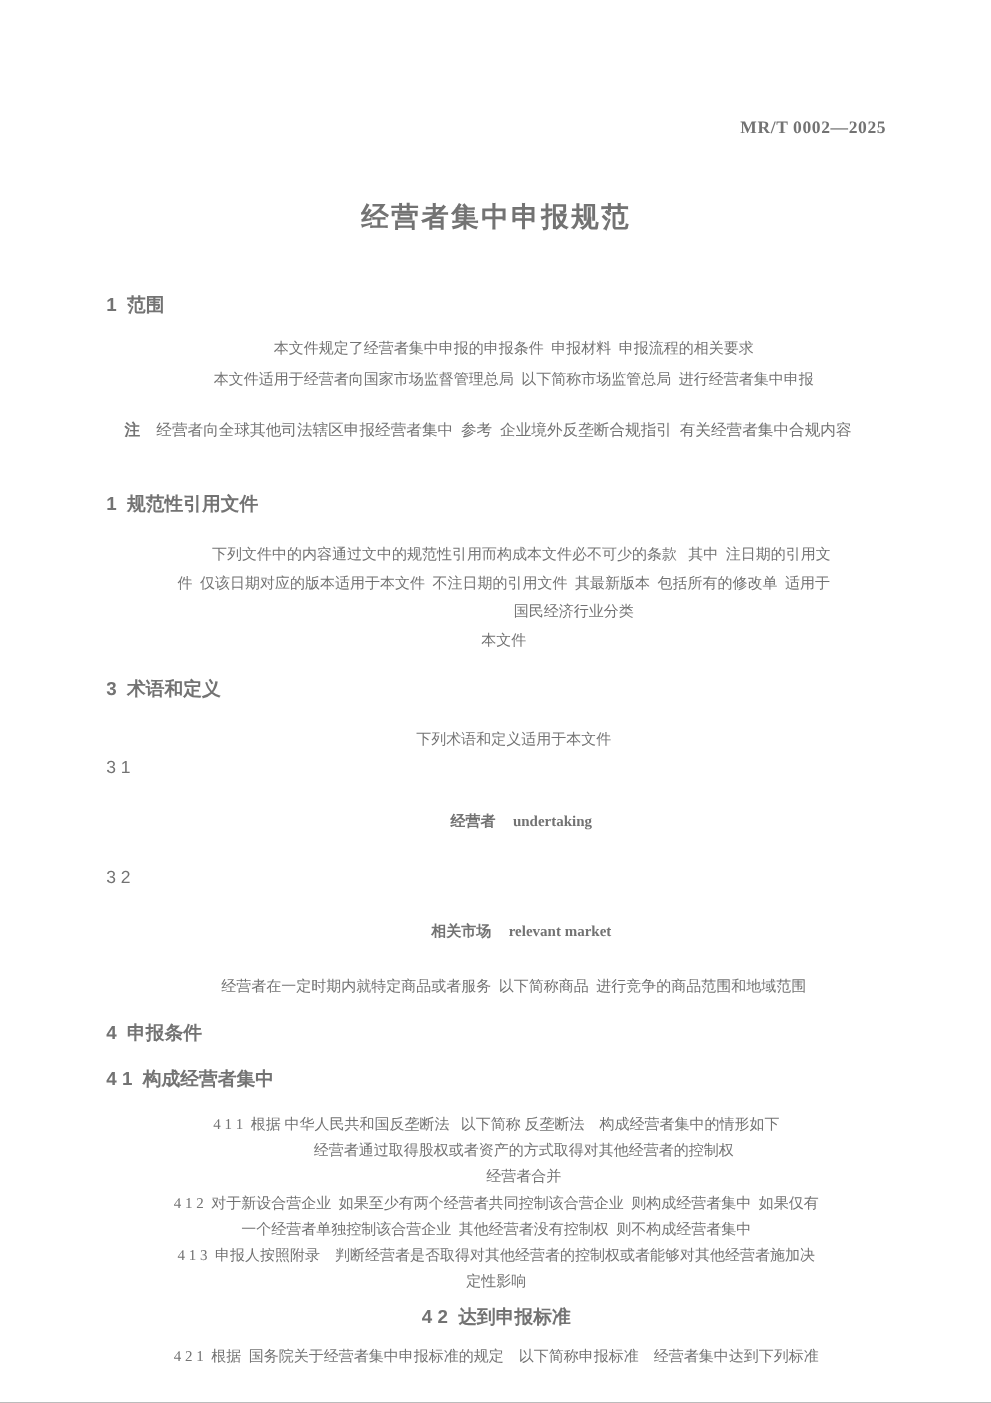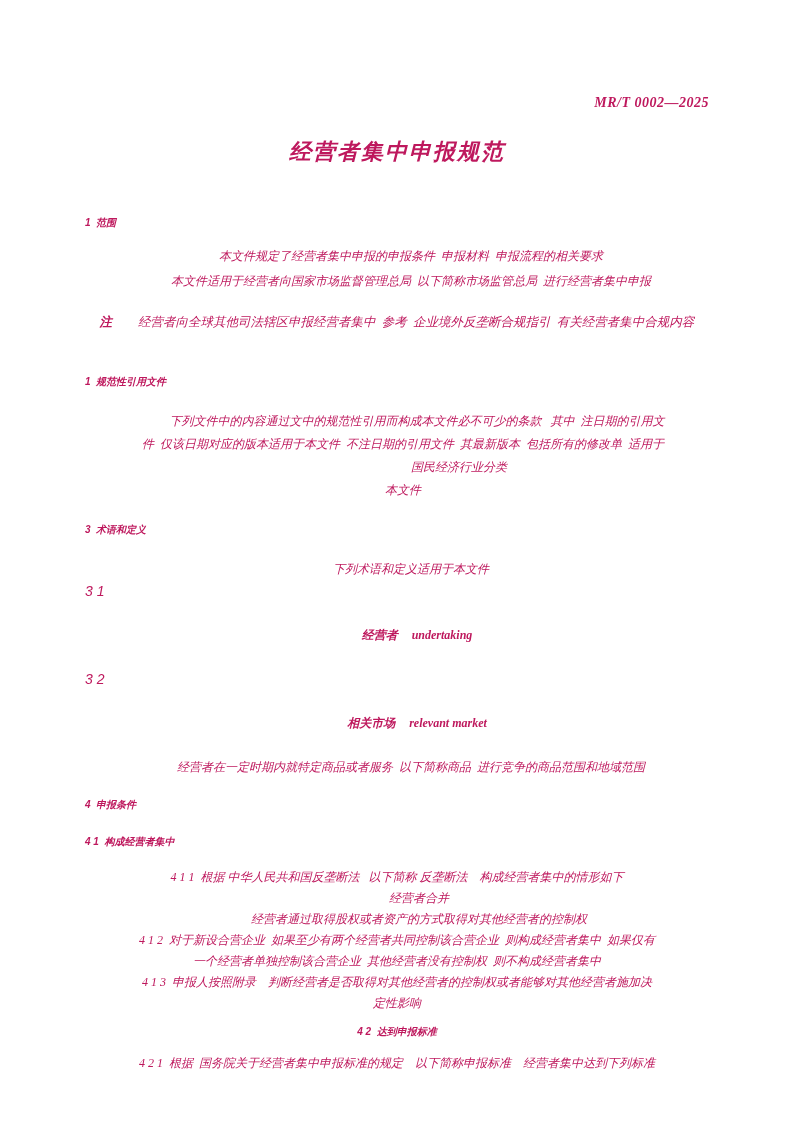--- a/index.html
+++ b/index.html
@@ -1,49 +1,48 @@
 <!DOCTYPE html>
 <html lang="zh"><head>
 <meta charset="utf-8">
 <style>
   html,body{margin:0;padding:0;background:#888;}
   .page{
     position:relative;
     width:793px;height:1122px;
     margin:0 auto;
     background:#ffffff;
-    color:#be185d;
+    color:#737373;
     box-sizing:border-box;
     padding:0 84px 0 85px;
     overflow:hidden;
     font-family:"Liberation Serif","DejaVu Serif",serif;
-    font-style:italic;
   }
   .code{
     margin-top:95px;
     font-family:"Liberation Serif","DejaVu Serif",serif;
     font-weight:bold;
     font-size:14px;line-height:16px;
     text-align:right;
     letter-spacing:.5px;
     white-space:pre;
   }
   .title{
-    margin-top:26px;
+    margin-top:48px;
     font-family:"Liberation Sans","DejaVu Sans",sans-serif;
     font-weight:bold;
     font-size:22px;line-height:30px;
     text-align:center;
     letter-spacing:2px;
     white-space:pre;
   }
   .h{
     font-family:"Liberation Sans","DejaVu Sans",sans-serif;
     font-weight:bold;
-    font-size:10px;line-height:21px;
+    font-size:15px;line-height:21px;
     white-space:pre;
   }
   .line{
     font-size:12px;line-height:21px;
     white-space:pre;
     text-align:center;
   }
   .lh25{line-height:25px;}
   .lh23{line-height:23px;margin-left:12px;}
   .lh22{line-height:22px;}
@@ -53,21 +52,21 @@
   .note{
     margin-top:1px;
     font-size:12.5px;line-height:18px;
     white-space:pre;
     padding-left:2px;
   }
   .note-label{
     font-family:"Liberation Sans","DejaVu Sans",sans-serif;
     font-weight:bold;
   }
-  .note-text{margin-left:26px;}
+  .note-text{margin-left:13px;}
   .term-num{
     font-family:"Liberation Sans","DejaVu Sans",sans-serif;
     font-size:14px;line-height:22px;
     white-space:pre;
   }
   .term .term-zh{
     font-family:"Liberation Sans","DejaVu Sans",sans-serif;
     font-weight:bold;
   }
   .term .term-en{
@@ -120,22 +119,22 @@
   <div class="term-num">3 2</div>
   <div class="line lh22 ind1 term">
     <span class="term-zh">相关市场</span><span class="term-en">relevant market</span>
   </div>
   <div class="line lh22 ind1">经营者在一定时期内就特定商品或者服务  以下简称商品  进行竞争的商品范围和地域范围</div>
 
   <div class="h mt-sec4">4  申报条件</div>
   <div class="h mt-h41">4 1  构成经营者集中</div>
 
   <div class="line mt-p411">4 1 1  根据 中华人民共和国反垄断法   以下简称 反垄断法    构成经营者集中的情形如下</div>
+  <div class="line ind-item">经营者通过取得股权或者资产的方式取得对其他经营者的控制权</div>
   <div class="line ind-item">经营者合并</div>
-  <div class="line ind-item">经营者通过取得股权或者资产的方式取得对其他经营者的控制权</div>
 
   <div class="line">4 1 2  对于新设合营企业  如果至少有两个经营者共同控制该合营企业  则构成经营者集中  如果仅有</div>
   <div class="line">一个经营者单独控制该合营企业  其他经营者没有控制权  则不构成经营者集中</div>
 
   <div class="line">4 1 3  申报人按照附录    判断经营者是否取得对其他经营者的控制权或者能够对其他经营者施加决</div>
   <div class="line">定性影响</div>
 
   <div class="h mt-h42">4 2  达到申报标准</div>
   <div class="line lh22 mt-p421">4 2 1  根据  国务院关于经营者集中申报标准的规定    以下简称申报标准    经营者集中达到下列标准</div>
 

